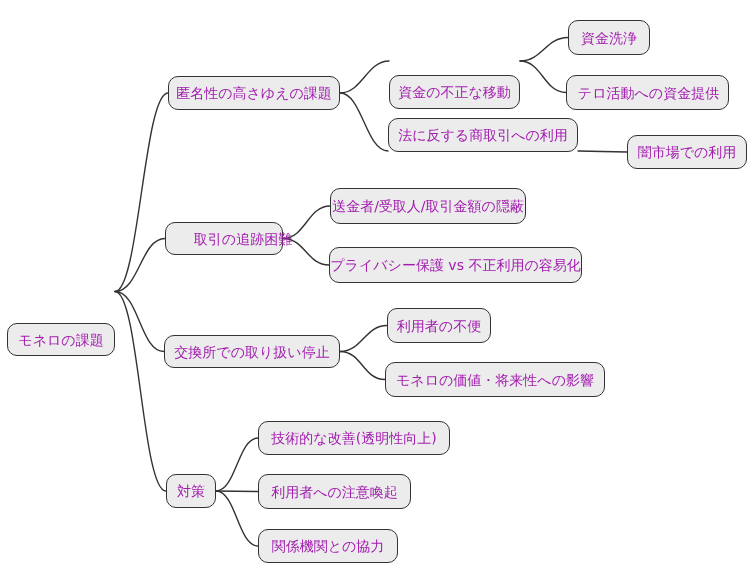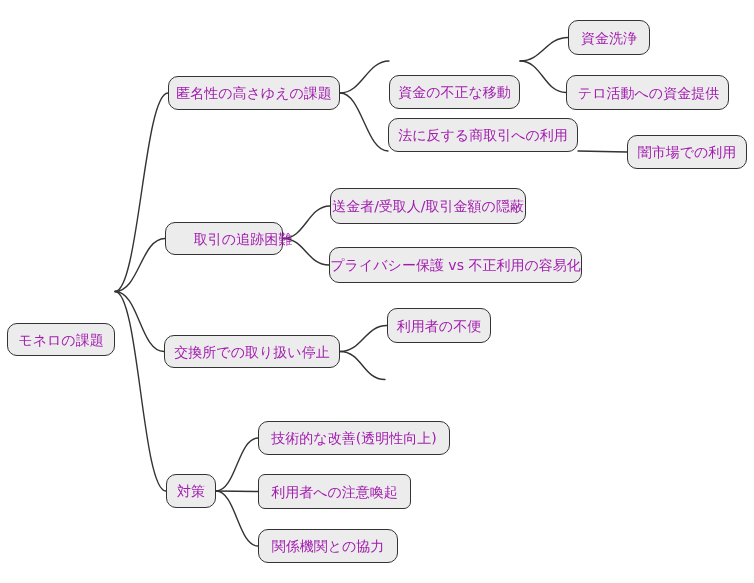--- a/index.html
+++ b/index.html
@@ -85,22 +85,23 @@
   <div class="node" style="left:165px; top:222px; width:118px; height:33px;padding-left:44px;">取引の追跡困難</div>
 
   <div class="node" style="left:330px; top:188px; width:196px; height:36px;">送金者/受取人/取引金額の隠蔽</div>
 
   <div class="node" style="left:329px; top:247px; width:253px; height:36px;">プライバシー保護 vs 不正利用の容易化</div>
 
   <div class="node" style="left:164px; top:335px; width:176px; height:33px;">交換所での取り扱い停止</div>
 
   <div class="node" style="left:387px; top:308px; width:104px; height:35px;">利用者の不便</div>
 
+  <div class="node" style="left:385px; top:362px; width:220px; height:35px;">モネロの価値・将来性への影響</div>
 
   <div class="node" style="left:166px; top:474px; width:50px; height:34px;">対策</div>
 
   <div class="node" style="left:258px; top:421px; width:192px; height:34px;">技術的な改善(透明性向上)</div>
 
-  <div class="node" style="left:258px; top:474px; width:153px; height:35px;border-radius:7px;">利用者への注意喚起</div>
+  <div class="node" style="left:258px; top:474px; width:153px; height:35px;">利用者への注意喚起</div>
 
   <div class="node" style="left:258px; top:529px; width:140px; height:34px;">関係機関との協力</div>
 
 </div>
 
 </body></html>

